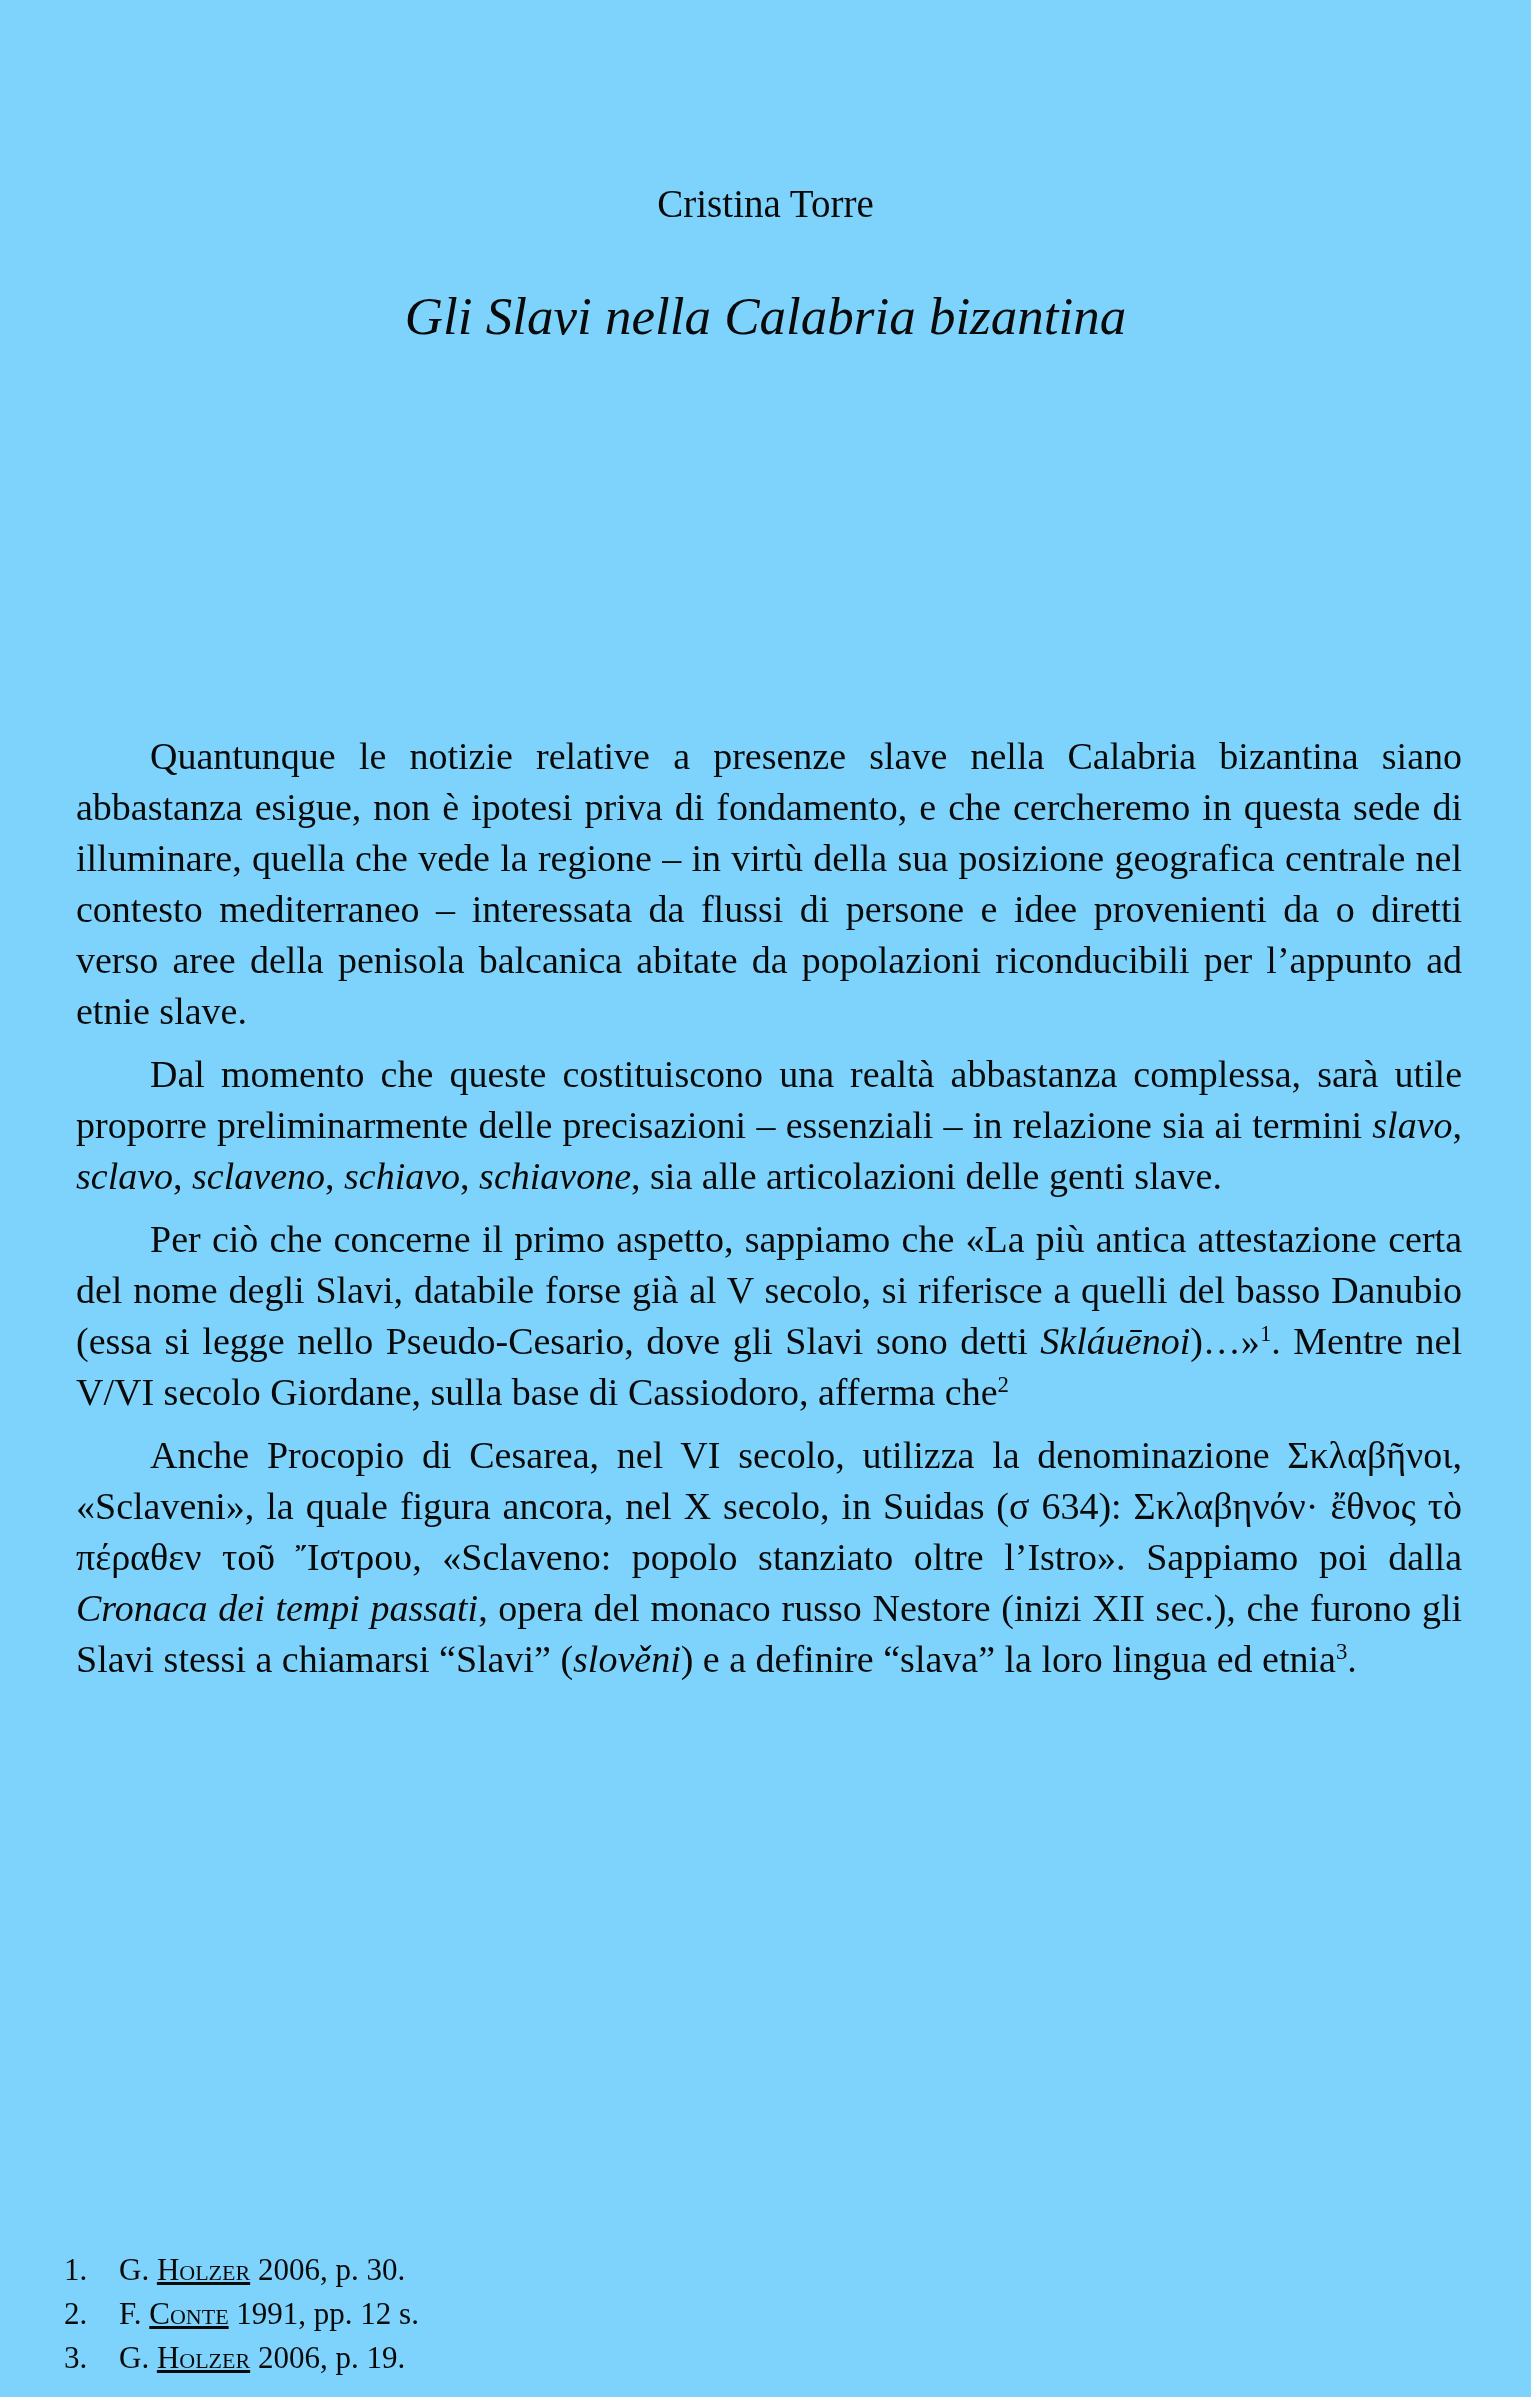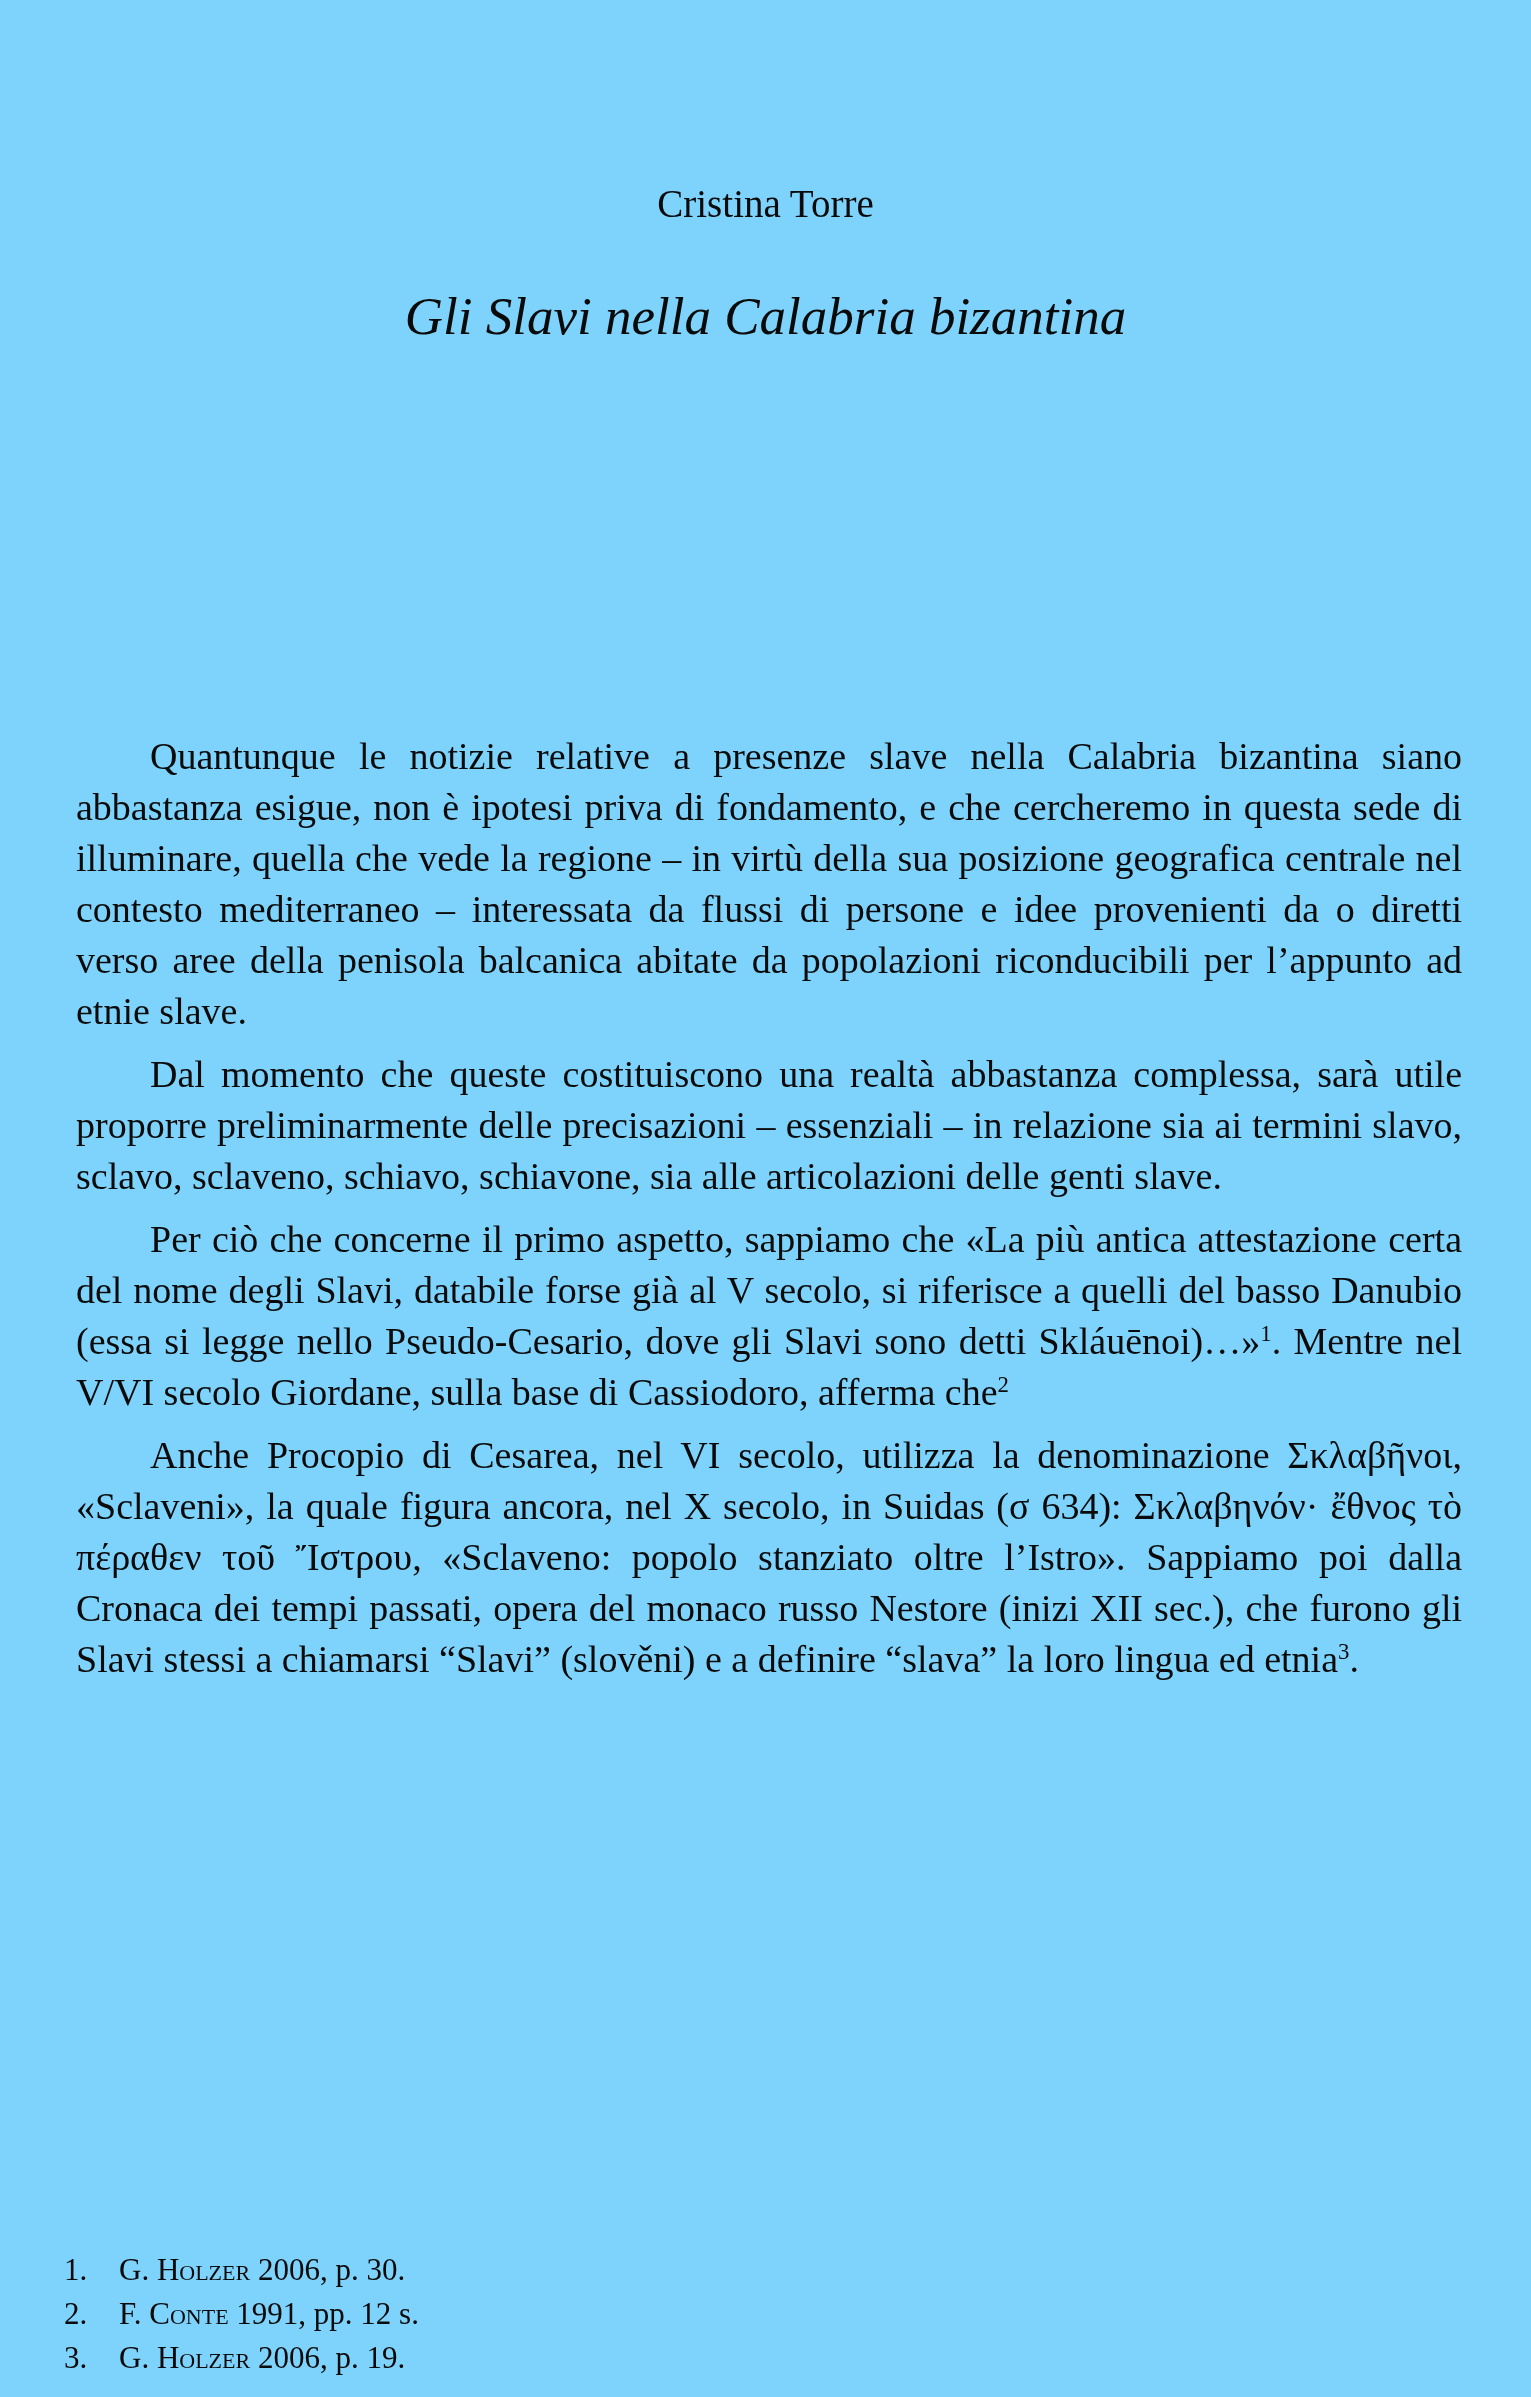--- a/index.html
+++ b/index.html
@@ -54,22 +54,22 @@
     position: absolute;
     top: 2248px;
     left: 64px;
     width: 1410px;
     font-size: 31px;
     line-height: 44px;
   }
   .footnote { display: flex; }
   .fn-num { flex: 0 0 55px; width: 55px; }
   .fn-text { flex: 1; }
-  .run-italic { }
-  .run-smallcaps { font-variant: small-caps; }
+  .run-italic { font-style: italic; }
+  .run-smallcaps { font-variant: small-caps; text-decoration: underline; }
   .run-sup {
     font-size: 60%;
     line-height: 0;
     position: relative;
     top: -0.55em;
   }
 </style>
 </head>
 <body>
 

